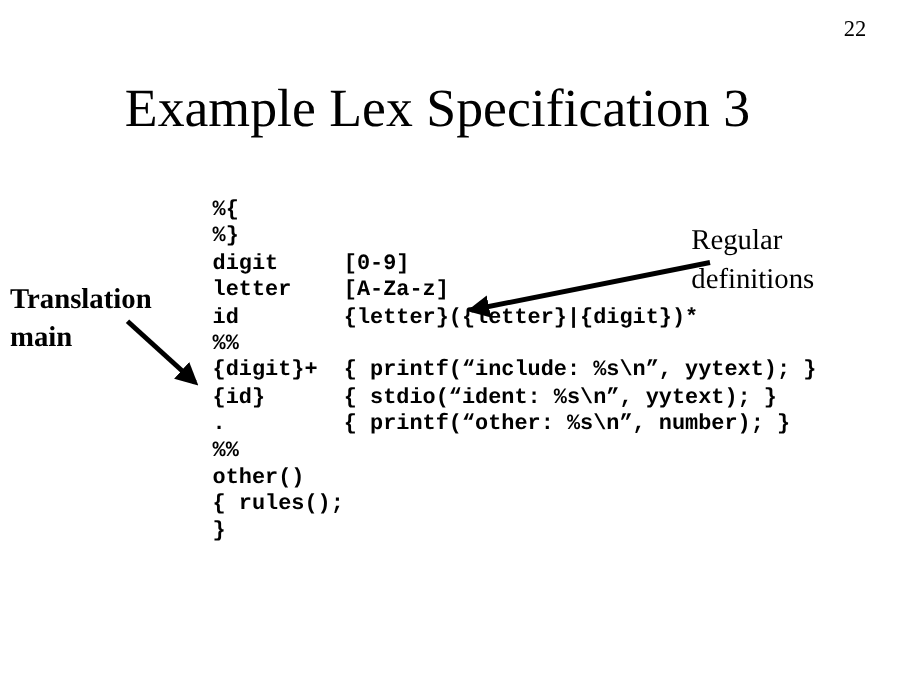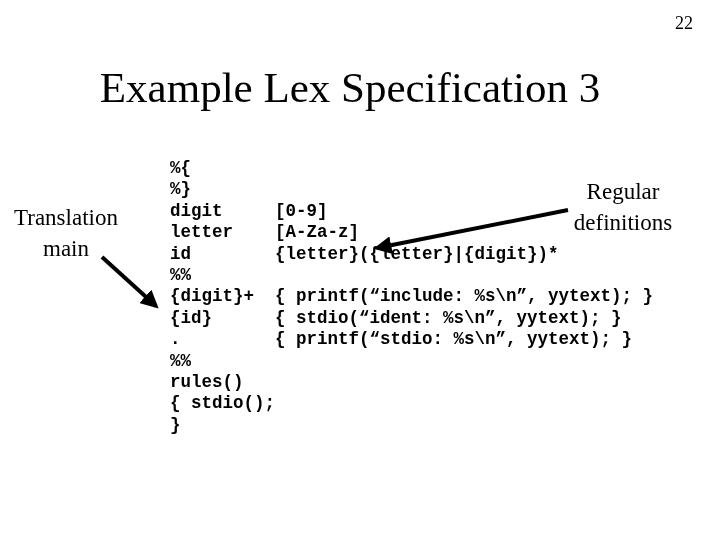--- a/index.html
+++ b/index.html
@@ -29,23 +29,22 @@
     text-align: center;
     font-size: 43px;
     line-height: 52px;
     font-weight: normal;
     white-space: nowrap;
   }
   .side-label {
     position: absolute;
     font-size: 23px;
     line-height: 31px;
-    text-align: center;
   }
-  .label-translation { top: 202px; left: 8px;   width: 116px; }
+  .label-translation { top: 223px; left: 8px;   width: 116px; font-weight: bold; }
   .label-regular     { top: 176px; left: 553px; width: 140px; }
   .code-block {
     position: absolute;
     top: 158px; left: 170px;
     font-family: "Liberation Mono", "DejaVu Sans Mono", monospace;
     font-weight: bold;
     font-size: 17.5px;
     line-height: 21.4px;
   }
   .code-block div { white-space: pre; }
@@ -76,24 +75,24 @@
 
   <div class="code-block">
       <div>%{</div>
       <div>%}</div>
       <div>digit     [0-9]</div>
       <div>letter    [A-Za-z]</div>
       <div>id        {letter}({letter}|{digit})*</div>
       <div>%%</div>
       <div>{digit}+  { printf(“include: %s\n”, yytext); }</div>
       <div>{id}      { stdio(“ident: %s\n”, yytext); }</div>
-      <div>.         { printf(“stdio: %s\n”, yytext); }</div>
+      <div>.         { printf(“other: %s\n”, number); }</div>
       <div>%%</div>
-      <div>rules()</div>
-      <div>{ stdio();</div>
+      <div>other()</div>
+      <div>{ rules();</div>
       <div>}</div>
     </div>
 
   <svg class="arrows" viewBox="0 0 720 540">
     <defs>
       <marker id="arrowhead" viewBox="0 0 10 10" markerWidth="4.5" markerHeight="4.5" refX="8" refY="5" orient="auto">
         <path d="M 0 0 L 10 5 L 0 10 z" fill="#000000"></path>
       </marker>
     </defs>
     <line x1="102" y1="257" x2="156" y2="306" stroke="#000000" stroke-width="4" marker-end="url(#arrowhead)"></line>

